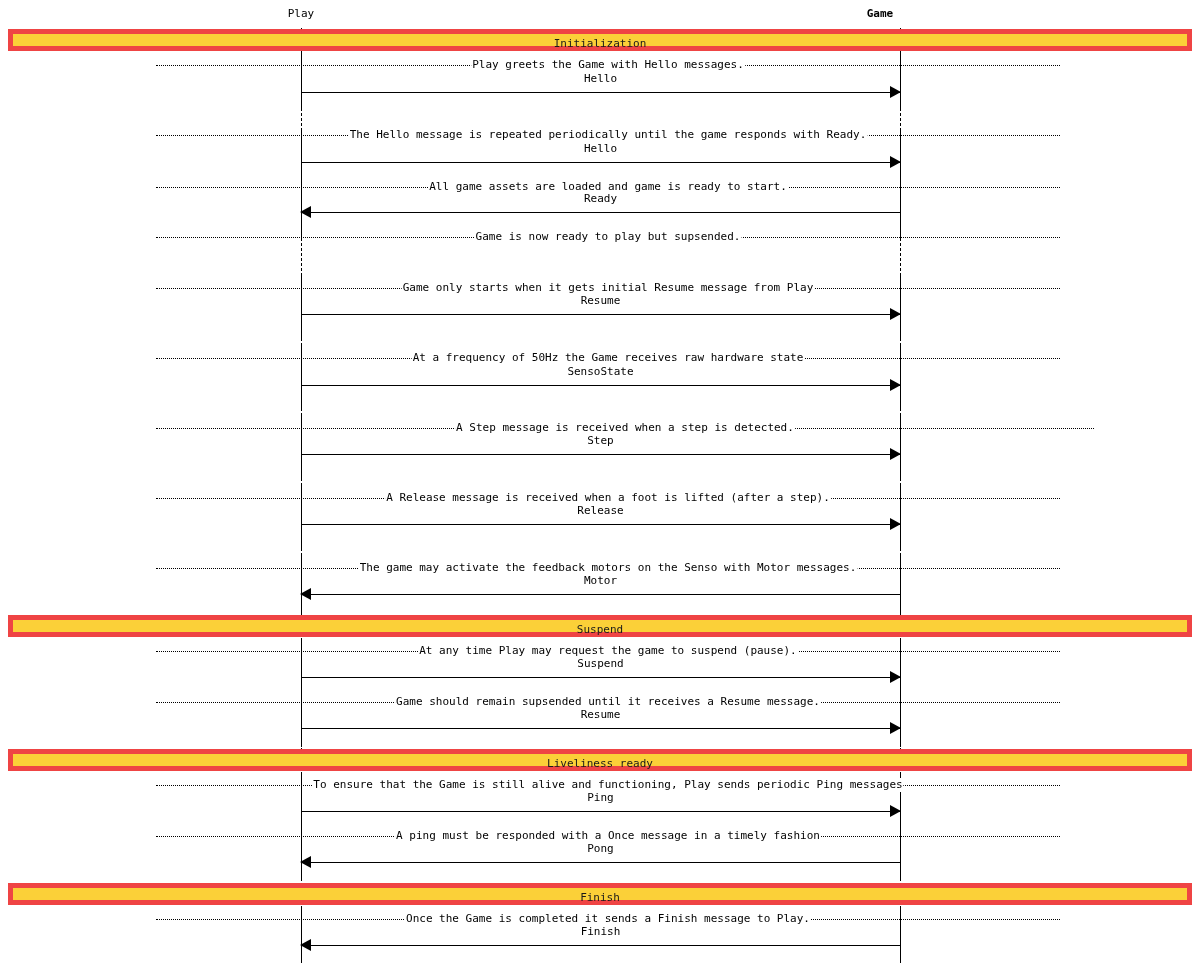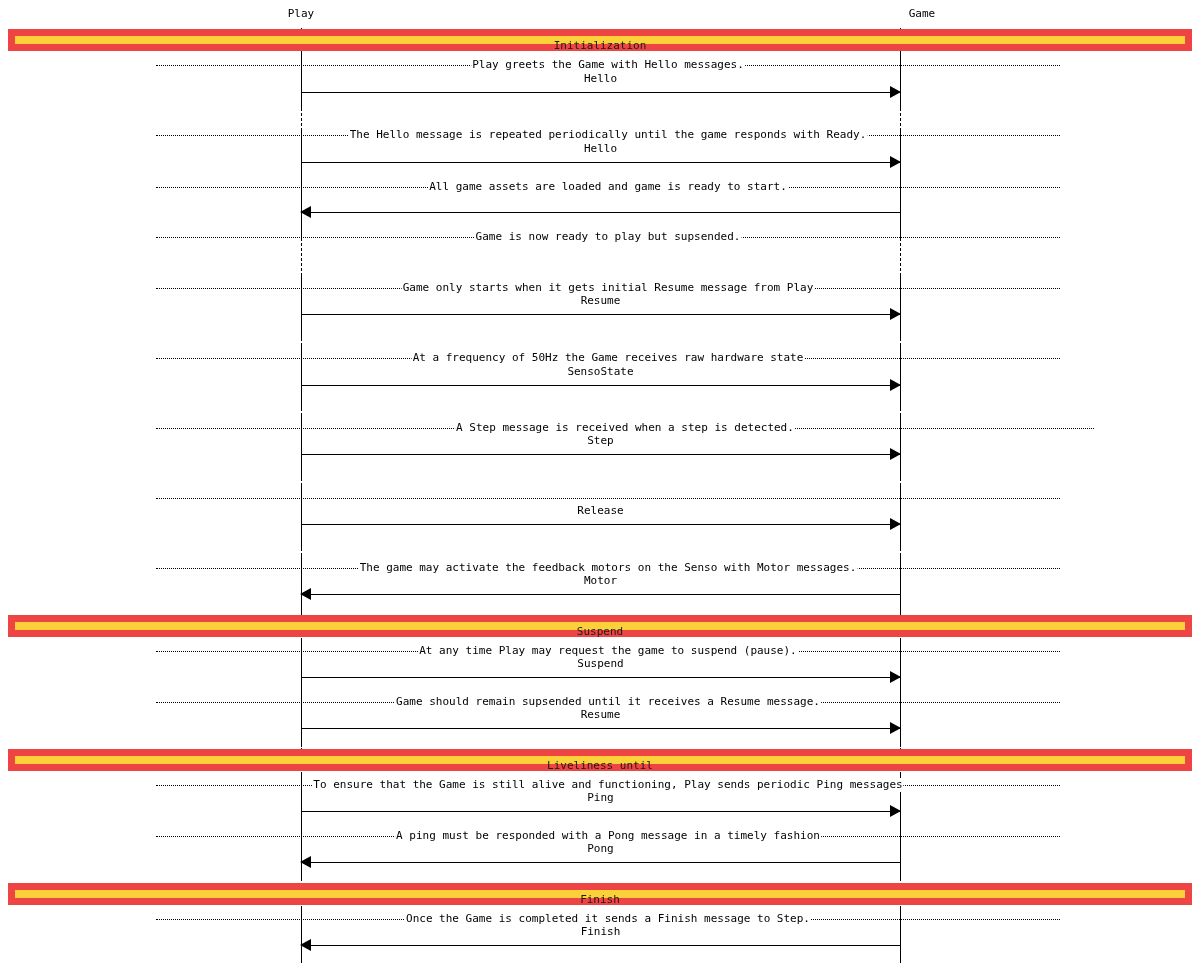--- a/index.html
+++ b/index.html
@@ -49,21 +49,21 @@
     border-left: 1px solid #000000;
   }
 
   
   .section-bar {
     position: absolute;
     left: 8px;
     width: 1184px;
     height: 22px;
     background: #FBD038;
-    border: 7px solid #ef4444;
+    border: 5px solid #ef4444;
     box-sizing: border-box;
     padding-left: 40px;
   }
   .section-bar .section-label {
     position: absolute;
     left: 0;
     right: 0;
     top: 3px;
     text-align: center;
     font-size: 11px;
@@ -163,21 +163,21 @@
     <div class="activation" style="left: 900px; top: 128px; height: 110px;"></div>
     <div class="activation" style="left: 900px; top: 275px; height: 65px;"></div>
     <div class="activation" style="left: 900px; top: 345px; height: 65px;"></div>
     <div class="activation" style="left: 900px; top: 415px; height: 65px;"></div>
     <div class="activation" style="left: 900px; top: 485px; height: 65px;"></div>
     <div class="activation" style="left: 900px; top: 555px; height: 58px;"></div>
     <div class="activation" style="left: 900px; top: 638px; height: 109px;"></div>
     <div class="activation" style="left: 900px; top: 772px; height: 109px;"></div>
     <div class="activation" style="left: 900px; top: 906px; height: 57px;"></div>
     <div class="participant" style="left: 301px;">Play</div>
-    <div class="participant" style="left: 922px;">Game</div>
+    <div class="participant" style="left: 880px; font-weight: bold;">Game</div>
     <div class="section-bar" style="top: 29px;">
       <div class="section-label">Initialization</div>
     </div>
     <div class="note" style="top: 58px;">
       <div class="note-rule"></div>
       <div class="note-text">Play greets the Game with Hello messages.</div>
     </div>
     <div class="message to-right" style="left: 301px; width: 599px; top: 72px;">
       <div class="msg-label">Hello</div>
       <div class="msg-line"></div>
@@ -190,20 +190,21 @@
     <div class="message to-right" style="left: 301px; width: 599px; top: 142px;">
       <div class="msg-label">Hello</div>
       <div class="msg-line"></div>
       <div class="arrowhead"></div>
     </div>
     <div class="note" style="top: 180px;">
       <div class="note-rule"></div>
       <div class="note-text">All game assets are loaded and game is ready to start.</div>
     </div>
     <div class="message to-left" style="left: 301px; width: 599px; top: 192px;">
+      <div class="msg-label">Ready</div>
       <div class="msg-line"></div>
       <div class="arrowhead"></div>
     </div>
     <div class="note" style="top: 230px;">
       <div class="note-rule"></div>
       <div class="note-text">Game is now ready to play but supsended.</div>
     </div>
     <div class="note" style="top: 281px;">
       <div class="note-rule"></div>
       <div class="note-text">Game only starts when it gets initial Resume message from Play</div>
@@ -226,20 +227,21 @@
       <div class="note-rule"></div>
       <div class="note-text">A Step message is received when a step is detected.</div>
     </div>
     <div class="message to-right" style="left: 301px; width: 599px; top: 434px;">
       <div class="msg-label">Step</div>
       <div class="msg-line"></div>
       <div class="arrowhead"></div>
     </div>
     <div class="note" style="top: 491px;">
       <div class="note-rule"></div>
+      <div class="note-text">A Release message is received when a foot is lifted (after a step).</div>
     </div>
     <div class="message to-right" style="left: 301px; width: 599px; top: 504px;">
       <div class="msg-label">Release</div>
       <div class="msg-line"></div>
       <div class="arrowhead"></div>
     </div>
     <div class="note" style="top: 561px;">
       <div class="note-rule"></div>
       <div class="note-text">The game may activate the feedback motors on the Senso with Motor messages.</div>
     </div>
@@ -263,45 +265,45 @@
     <div class="note" style="top: 695px;">
       <div class="note-rule"></div>
       <div class="note-text">Game should remain supsended until it receives a Resume message.</div>
     </div>
     <div class="message to-right" style="left: 301px; width: 599px; top: 708px;">
       <div class="msg-label">Resume</div>
       <div class="msg-line"></div>
       <div class="arrowhead"></div>
     </div>
     <div class="section-bar" style="top: 749px;">
-      <div class="section-label">Liveliness until</div>
+      <div class="section-label">Liveliness ready</div>
     </div>
     <div class="note" style="top: 778px;">
       <div class="note-rule"></div>
       <div class="note-text">To ensure that the Game is still alive and functioning, Play sends periodic Ping messages</div>
     </div>
     <div class="message to-right" style="left: 301px; width: 599px; top: 791px;">
       <div class="msg-label">Ping</div>
       <div class="msg-line"></div>
       <div class="arrowhead"></div>
     </div>
     <div class="note" style="top: 829px;">
       <div class="note-rule"></div>
-      <div class="note-text">A ping must be responded with a Pong message in a timely fashion</div>
+      <div class="note-text">A ping must be responded with a Once message in a timely fashion</div>
     </div>
     <div class="message to-left" style="left: 301px; width: 599px; top: 842px;">
       <div class="msg-label">Pong</div>
       <div class="msg-line"></div>
       <div class="arrowhead"></div>
     </div>
     <div class="section-bar" style="top: 883px;">
       <div class="section-label">Finish</div>
     </div>
     <div class="note" style="top: 912px;">
       <div class="note-rule"></div>
-      <div class="note-text">Once the Game is completed it sends a Finish message to Step.</div>
+      <div class="note-text">Once the Game is completed it sends a Finish message to Play.</div>
     </div>
     <div class="message to-left" style="left: 301px; width: 599px; top: 925px;">
       <div class="msg-label">Finish</div>
       <div class="msg-line"></div>
       <div class="arrowhead"></div>
     </div>
   </div>
 
 </body></html>

